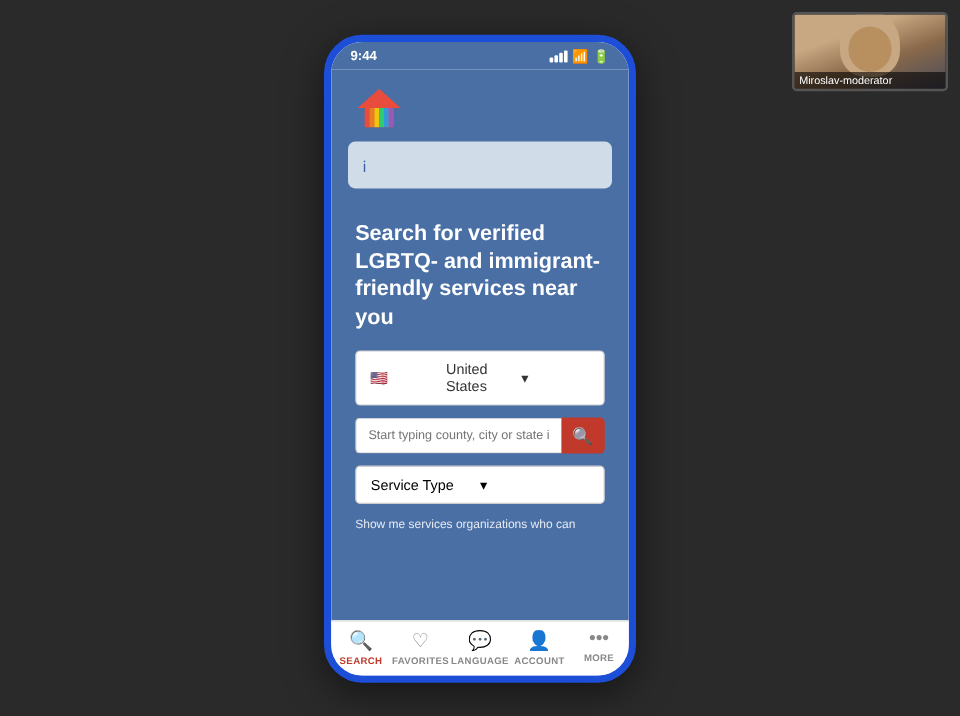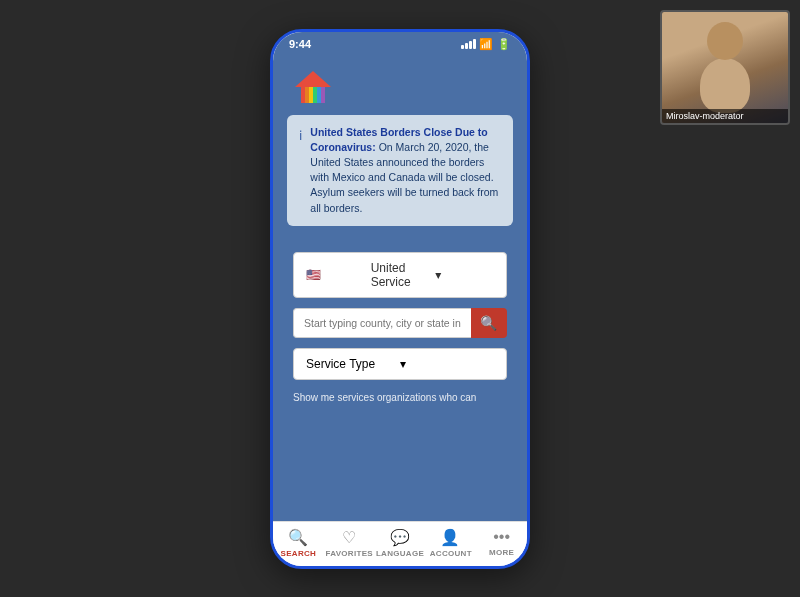--- a/index.html
+++ b/index.html
@@ -23,21 +23,21 @@
       align-items: center;
       justify-content: center;
     }
 
     
     .webcam {
       position: absolute;
       top: 10px;
       right: 10px;
       width: 130px;
-      height: 115px;
+      height: 66px;
       background: #3a3a3a;
       border: 2px solid #555;
       border-radius: 4px;
       overflow: hidden;
       z-index: 10;
     }
     .webcam-person {
       width: 100%;
       height: 100%;
       background: linear-gradient(160deg, #c8a882 30%, #8a6a4a 60%, #4a4a5a 100%);
@@ -86,21 +86,21 @@
       padding: 2px 4px;
       text-align: left;
     }
 
     
     .phone {
       width: 260px;
       height: 540px;
       background: #fff;
       border-radius: 32px;
-      border: 3px solid #1d4ed8;
+      border: 6px solid #1d4ed8;
       overflow: hidden;
       display: flex;
       flex-direction: column;
       box-shadow: 0 8px 32px rgba(0,0,0,0.5);
     }
 
     
     .status-bar {
       background: #4a6fa5;
       display: flex;
@@ -342,31 +342,28 @@
             <rect x="16" y="18" width="4" height="16" fill="#f1c40f"></rect>
             <rect x="20" y="18" width="4" height="16" fill="#2ecc71"></rect>
             <rect x="24" y="18" width="4" height="16" fill="#3498db"></rect>
             <rect x="28" y="18" width="4" height="16" fill="#9b59b6"></rect>
           </svg>
         </div>
       </div>
 
       <div class="notification-banner">
         <span class="notif-icon">ℹ</span>
-        <div class="notif-text">
-          <span class="notif-title">United States Borders Close Due to Coronavirus:</span>
-          <span>On March 20, 2020, the United States announced the borders with Mexico and Canada will be closed. Asylum seekers will be turned back from all borders.</span>
-        </div>
       </div>
 
       <div class="search-section">
+        <div class="search-heading">Search for verified LGBTQ- and immigrant-friendly services near you</div>
 
         <div class="dropdown-field">
           <span class="flag-emoji">🇺🇸</span>
-          <span>United Service</span>
+          <span>United States</span>
           <span class="chevron">▾</span>
         </div>
 
         <div class="search-input-row">
           <input class="search-input" type="text" placeholder="Start typing county, city or state in th" style="">
           <button class="search-btn">
             <span>🔍</span>
           </button>
         </div>
 

